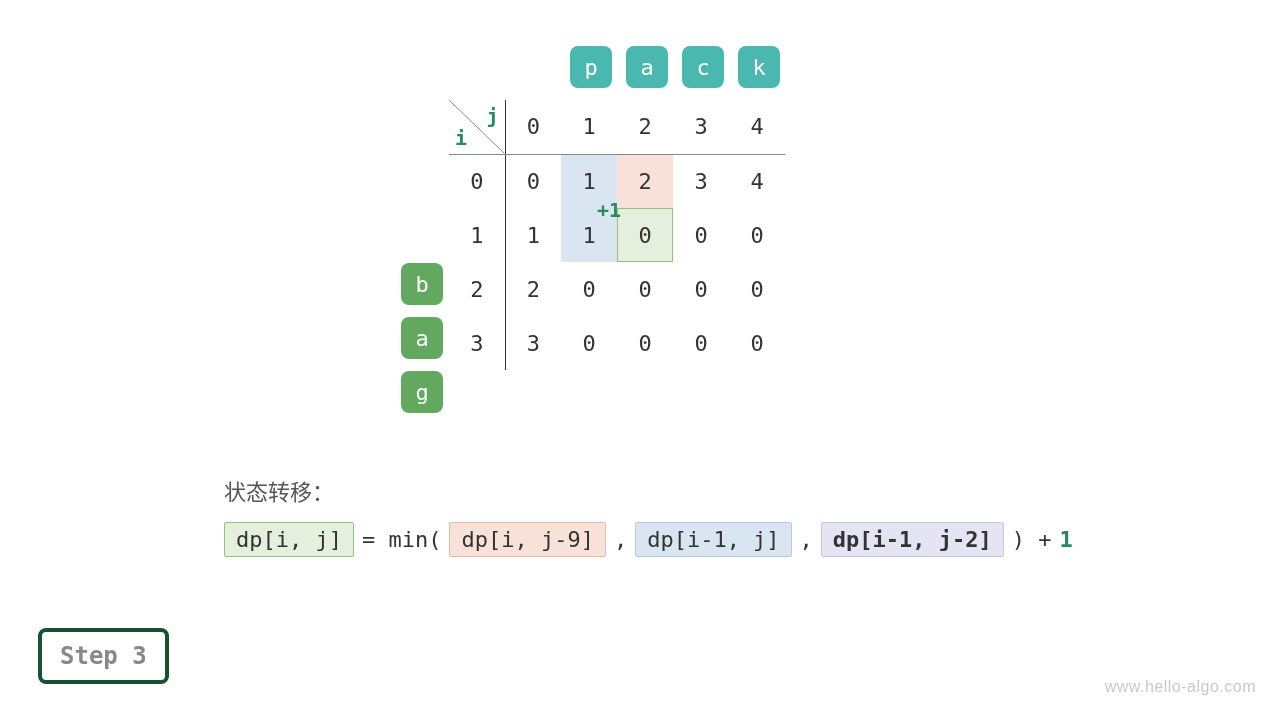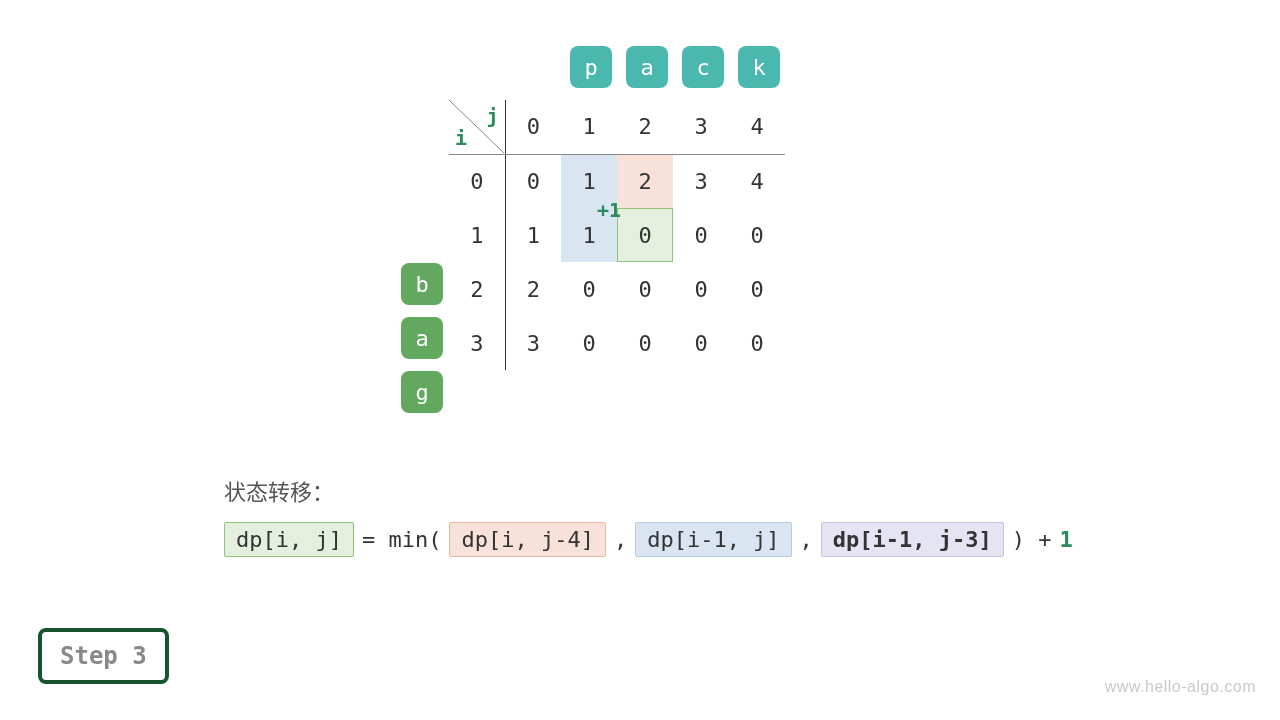--- a/index.html
+++ b/index.html
@@ -206,25 +206,25 @@
       <td class="faded">0</td>
     </tr>
   </tbody>
     </table>
 
   <div class="section-label">状态转移：</div>
 
   <div class="formula">
     <span class="pill green">dp[i, j]</span>
     <span> = min( </span>
-    <span class="pill orange">dp[i, j-4]</span>
+    <span class="pill orange">dp[i, j-9]</span>
     <span> , </span>
     <span class="pill blue">dp[i-1, j]</span>
     <span> , </span>
-    <span class="pill lav">dp[i-1, j-3]</span>
+    <span class="pill lav">dp[i-1, j-2]</span>
     <span> ) + </span>
     <span class="accent">1</span>
   </div>
 
   <div class="step-box">Step 3</div>
 
   <div class="watermark">www.hello-algo.com</div>
 
 </div>
 

